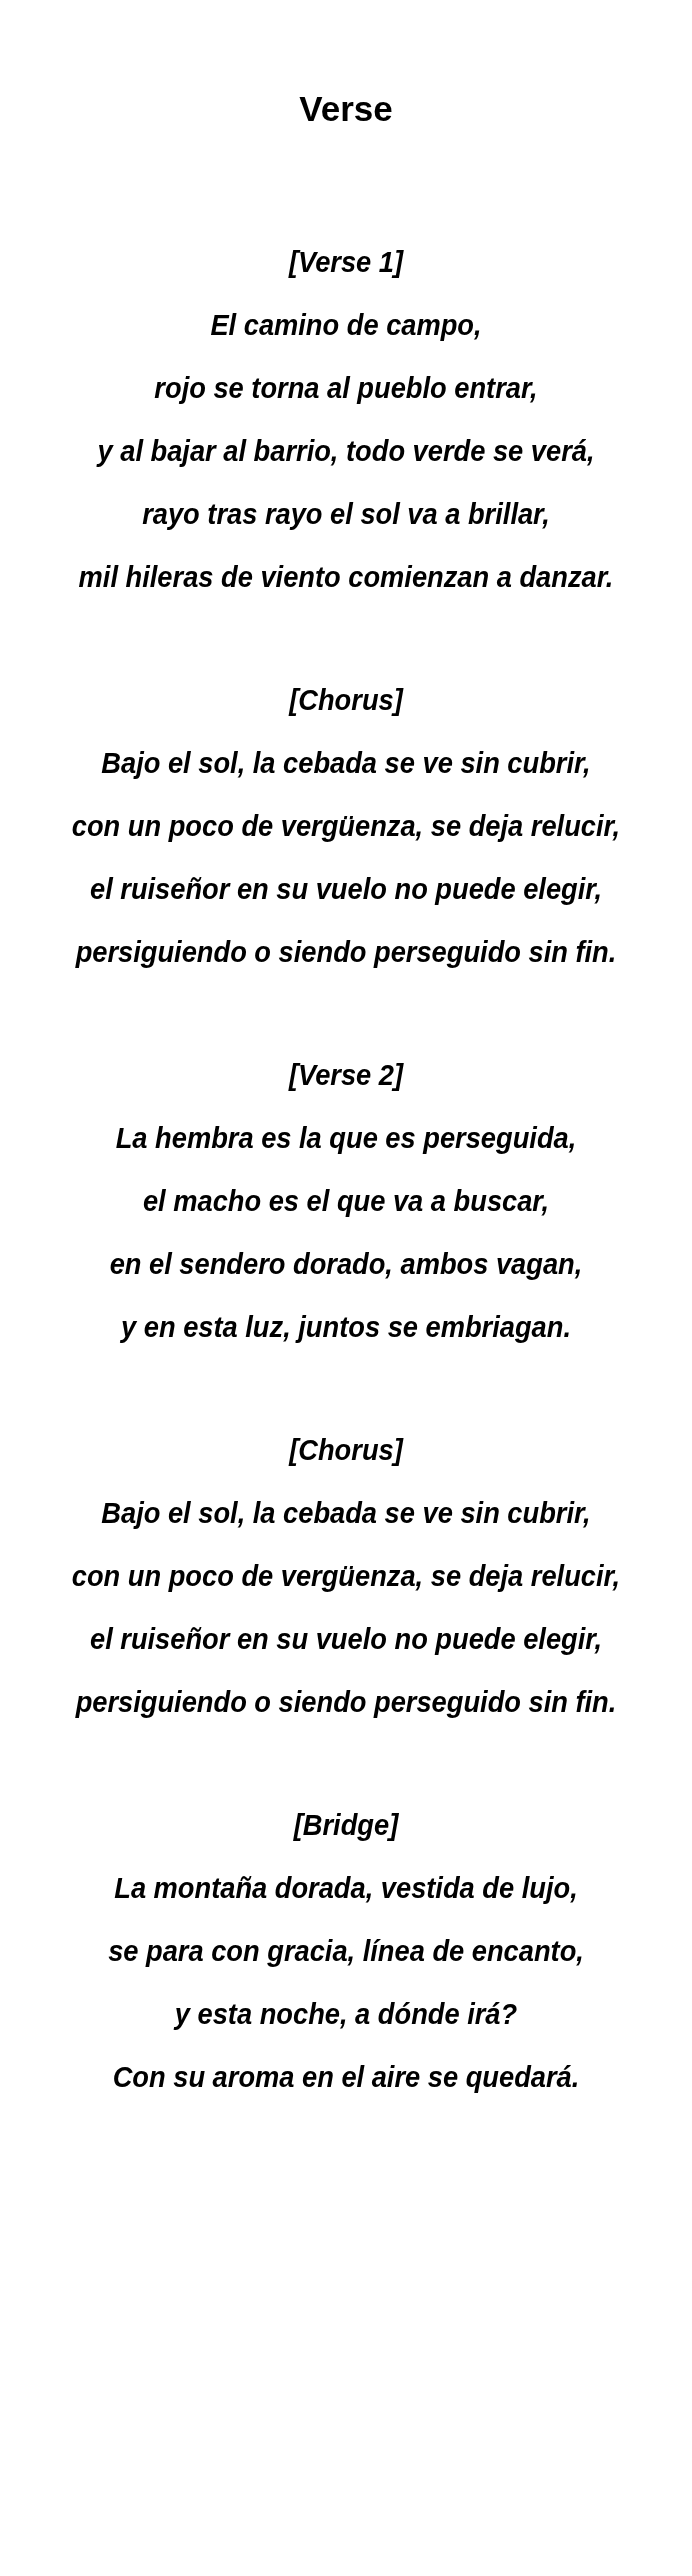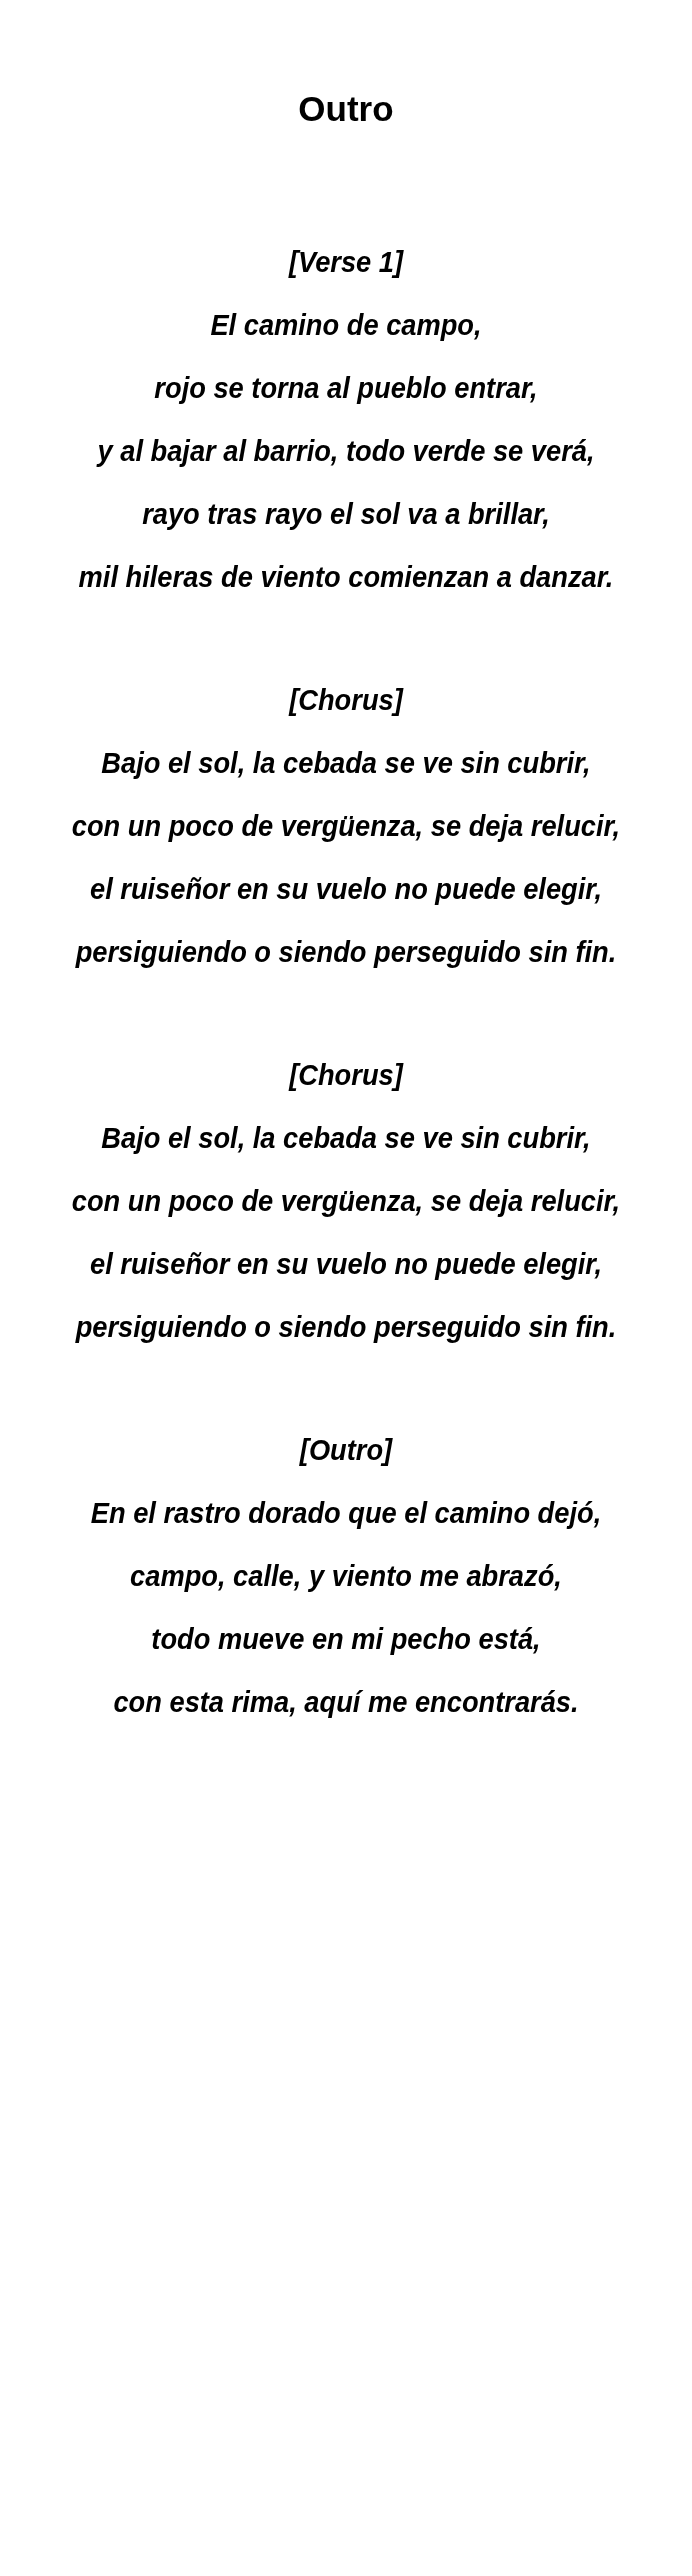--- a/index.html
+++ b/index.html
@@ -43,51 +43,58 @@
   }
   .heading {
     font-weight: 700;
   }
 </style>
 </head>
 <body>
 
 <main class="page">
 
-  <h1 class="title">Outro</h1>
+  <h1 class="title">Verse</h1>
 
   <section class="sec sec-first">
     <div class="line heading">[Verse 1]</div>
     <div class="line">El camino de campo,</div>
     <div class="line">rojo se torna al pueblo entrar,</div>
     <div class="line">y al bajar al barrio, todo verde se verá,</div>
     <div class="line">rayo tras rayo el sol va a brillar,</div>
     <div class="line">mil hileras de viento comienzan a danzar.</div>
   </section>
 
   <section class="sec">
     <div class="line heading">[Chorus]</div>
     <div class="line">Bajo el sol, la cebada se ve sin cubrir,</div>
     <div class="line">con un poco de vergüenza, se deja relucir,</div>
     <div class="line">el ruiseñor en su vuelo no puede elegir,</div>
     <div class="line">persiguiendo o siendo perseguido sin fin.</div>
   </section>
 
+  <section class="sec">
+    <div class="line heading">[Verse 2]</div>
+    <div class="line">La hembra es la que es perseguida,</div>
+    <div class="line">el macho es el que va a buscar,</div>
+    <div class="line">en el sendero dorado, ambos vagan,</div>
+    <div class="line">y en esta luz, juntos se embriagan.</div>
+  </section>
 
   <section class="sec">
     <div class="line heading">[Chorus]</div>
     <div class="line">Bajo el sol, la cebada se ve sin cubrir,</div>
     <div class="line">con un poco de vergüenza, se deja relucir,</div>
     <div class="line">el ruiseñor en su vuelo no puede elegir,</div>
     <div class="line">persiguiendo o siendo perseguido sin fin.</div>
   </section>
 
+  <section class="sec">
+    <div class="line heading">[Bridge]</div>
+    <div class="line">La montaña dorada, vestida de lujo,</div>
+    <div class="line">se para con gracia, línea de encanto,</div>
+    <div class="line">y esta noche, a dónde irá?</div>
+    <div class="line">Con su aroma en el aire se quedará.</div>
+  </section>
 
-  <section class="sec">
-    <div class="line heading">[Outro]</div>
-    <div class="line">En el rastro dorado que el camino dejó,</div>
-    <div class="line">campo, calle, y viento me abrazó,</div>
-    <div class="line">todo mueve en mi pecho está,</div>
-    <div class="line">con esta rima, aquí me encontrarás.</div>
-  </section>
 
 </main>
 
 
 </body></html>

